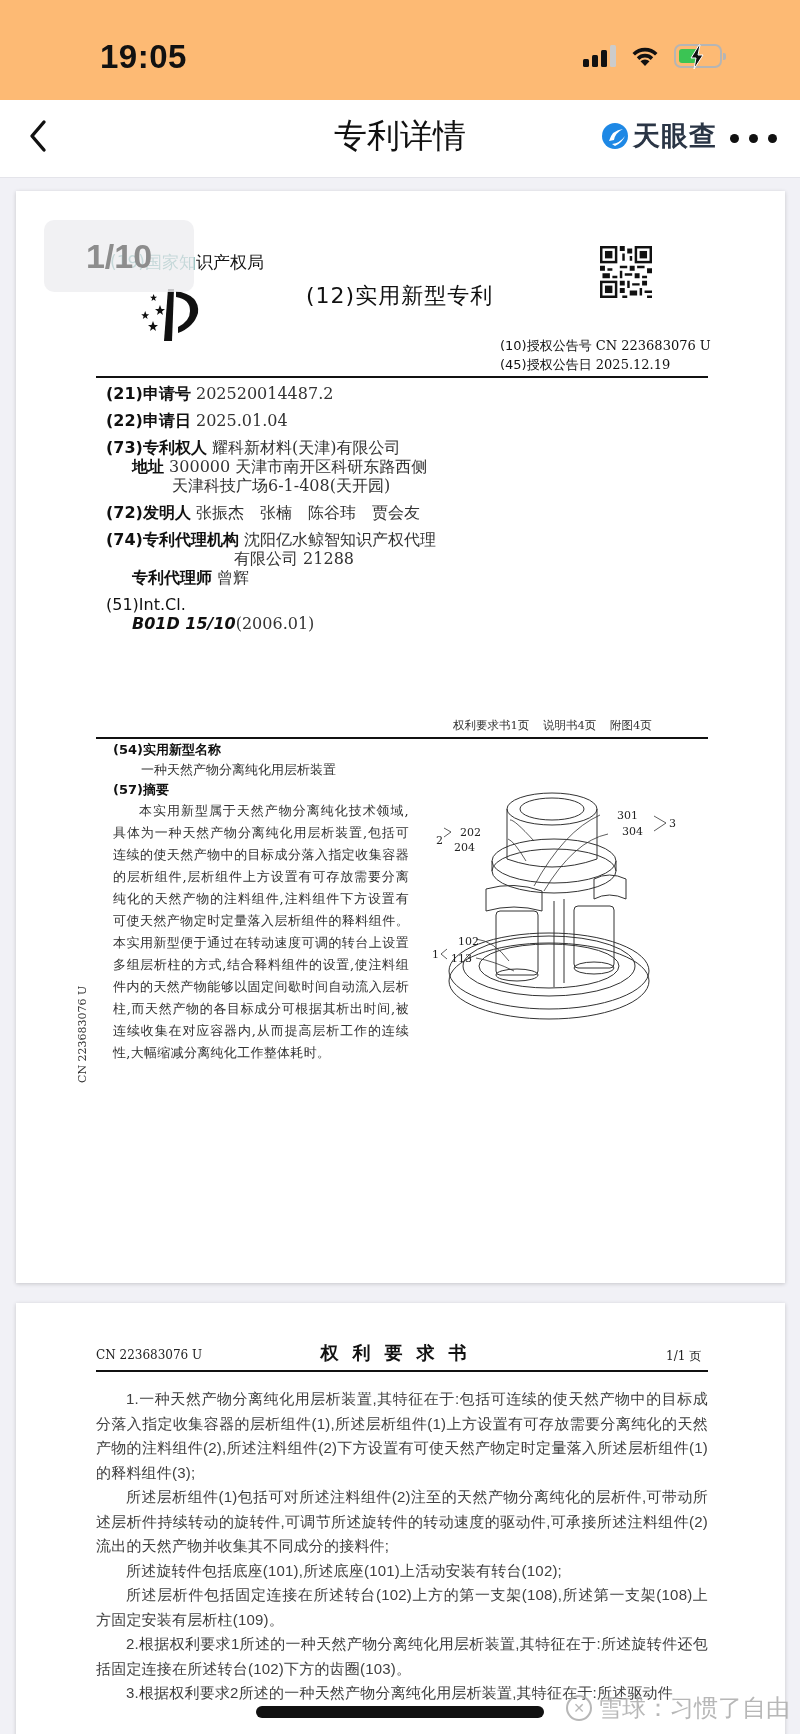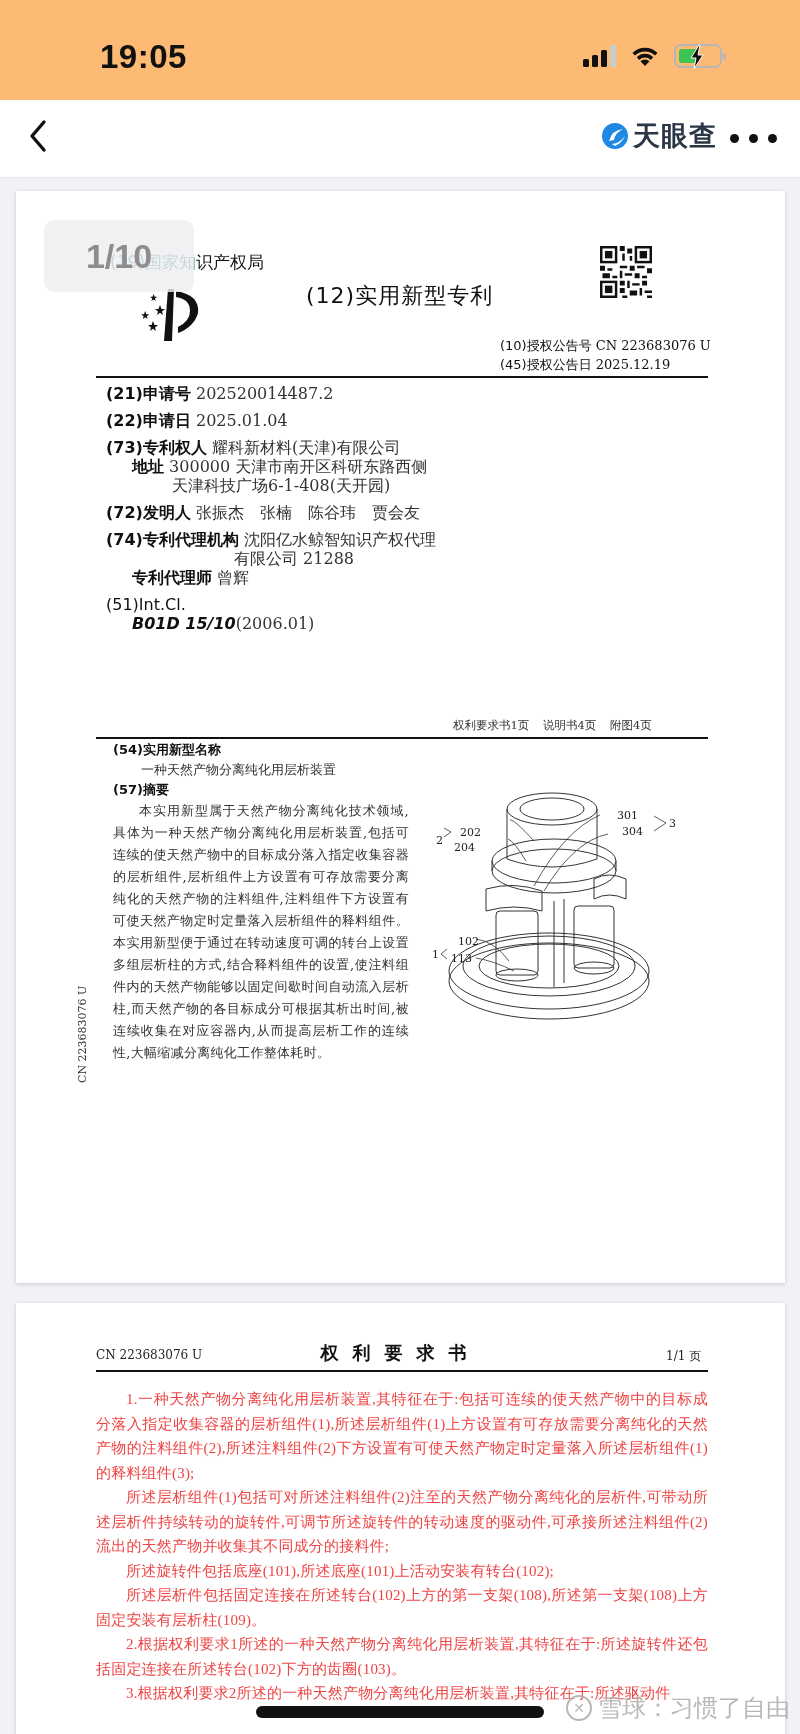--- a/index.html
+++ b/index.html
@@ -62,21 +62,21 @@
   .abstract-block .body { font-family: "DejaVu Serif", serif; line-height: 22px; text-indent: 2em; text-align: justify; color: #333; letter-spacing: 0.3px; }
 
   .side-code { left: 60px; top: 892px; transform: rotate(-90deg); transform-origin: left top; font-size: 11px; color: #333; font-family: "DejaVu Serif", serif; white-space: nowrap; }
 
   .drawing { left: 398px; top: 580px; }
 
   
   .p2-code { left: 80px; top: 45px; font-size: 12px; color: #222; font-family: "DejaVu Serif", serif; }
   .p2-title { left: 0; right: 0; top: 38px; text-align: center; font-size: 18px; font-weight: 700; letter-spacing: 14px; color: #111; }
   .p2-page { left: 650px; top: 45px; font-size: 12px; color: #222; font-family: "DejaVu Serif", serif; }
-  .claims { left: 80px; top: 84px; width: 612px; font-size: 15px; color: #ef4444; font-family: Liberation Serif, serif; }
+  .claims { left: 80px; top: 84px; width: 612px; font-size: 15px; color: #404040; font-family: Liberation Sans, sans-serif; }
   .claims p { line-height: 24.5px; text-indent: 2em; text-align: justify; letter-spacing: 0.2px; }
 
   .home-indicator { position: absolute; left: 256px; top: 1706px; width: 288px; height: 12px; background: #111; border-radius: 6px; z-index: 10; }
   .watermark { position: absolute; left: 566px; top: 1692px; font-size: 24px; color: rgba(170,170,170,0.85); z-index: 10; display: flex; align-items: center; gap: 6px; white-space: nowrap; }
   .watermark .circle { width: 26px; height: 26px; border: 2px solid rgba(170,170,170,0.85); border-radius: 50%; display: flex; align-items: center; justify-content: center; font-size: 14px; }
 </style>
 </head>
 <body>
 
 <div class="status-bar">
@@ -102,20 +102,21 @@
     </div>
   </div>
 </div>
 
 <div class="nav-bar">
   <div class="back-btn">
     <svg width="40" height="44" viewBox="0 0 40 44">
       <path d="M22 8 L10 22 L22 36" stroke="#111" stroke-width="3.4" fill="none" stroke-linecap="round" stroke-linejoin="round"></path>
     </svg>
   </div>
+  <div class="nav-title">专利详情</div>
   <div class="brand">
     <svg width="30" height="30" viewBox="0 0 30 30">
       <circle cx="15" cy="15" r="13" fill="#1e88e5"></circle>
       <path d="M9 20 Q12 9 23 8 Q15 12 14 19 Z" fill="#fff"></path>
       <path d="M12 23 Q20 22 25 15 Q22 22 15 25 Z" fill="#fff"></path>
     </svg>
     <span class="brand-text">天眼查</span>
   </div>
   <div class="more-btn">
     <span></span>

